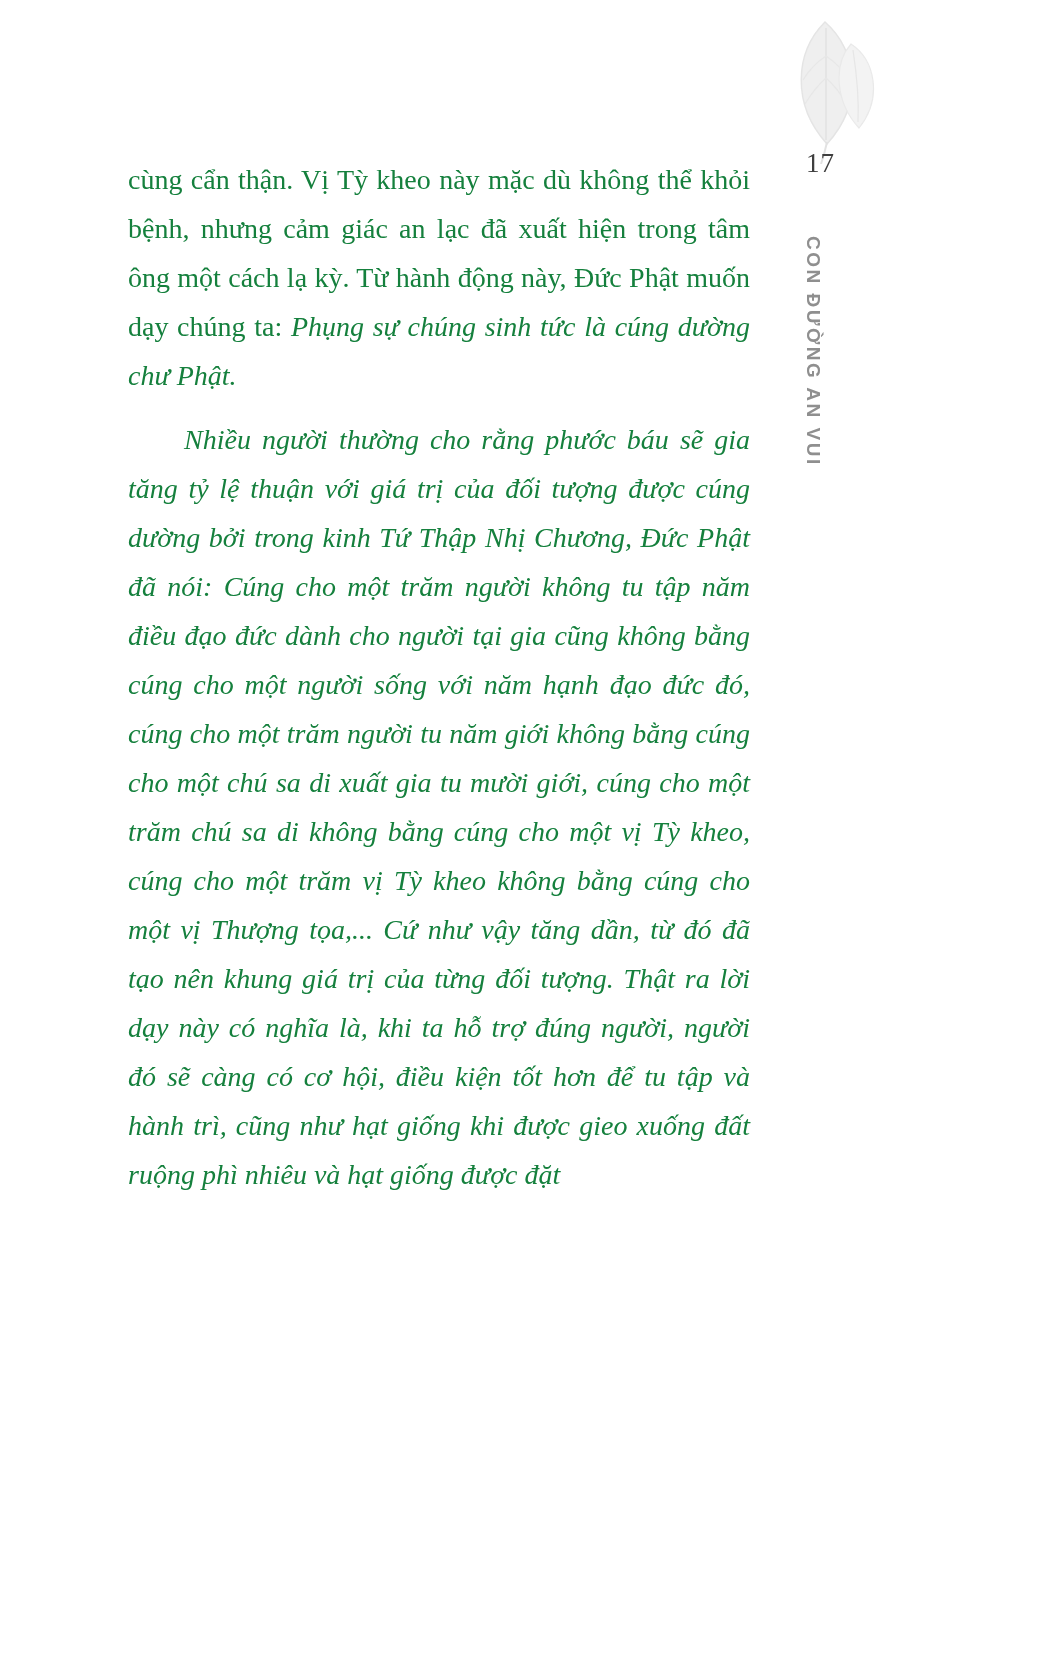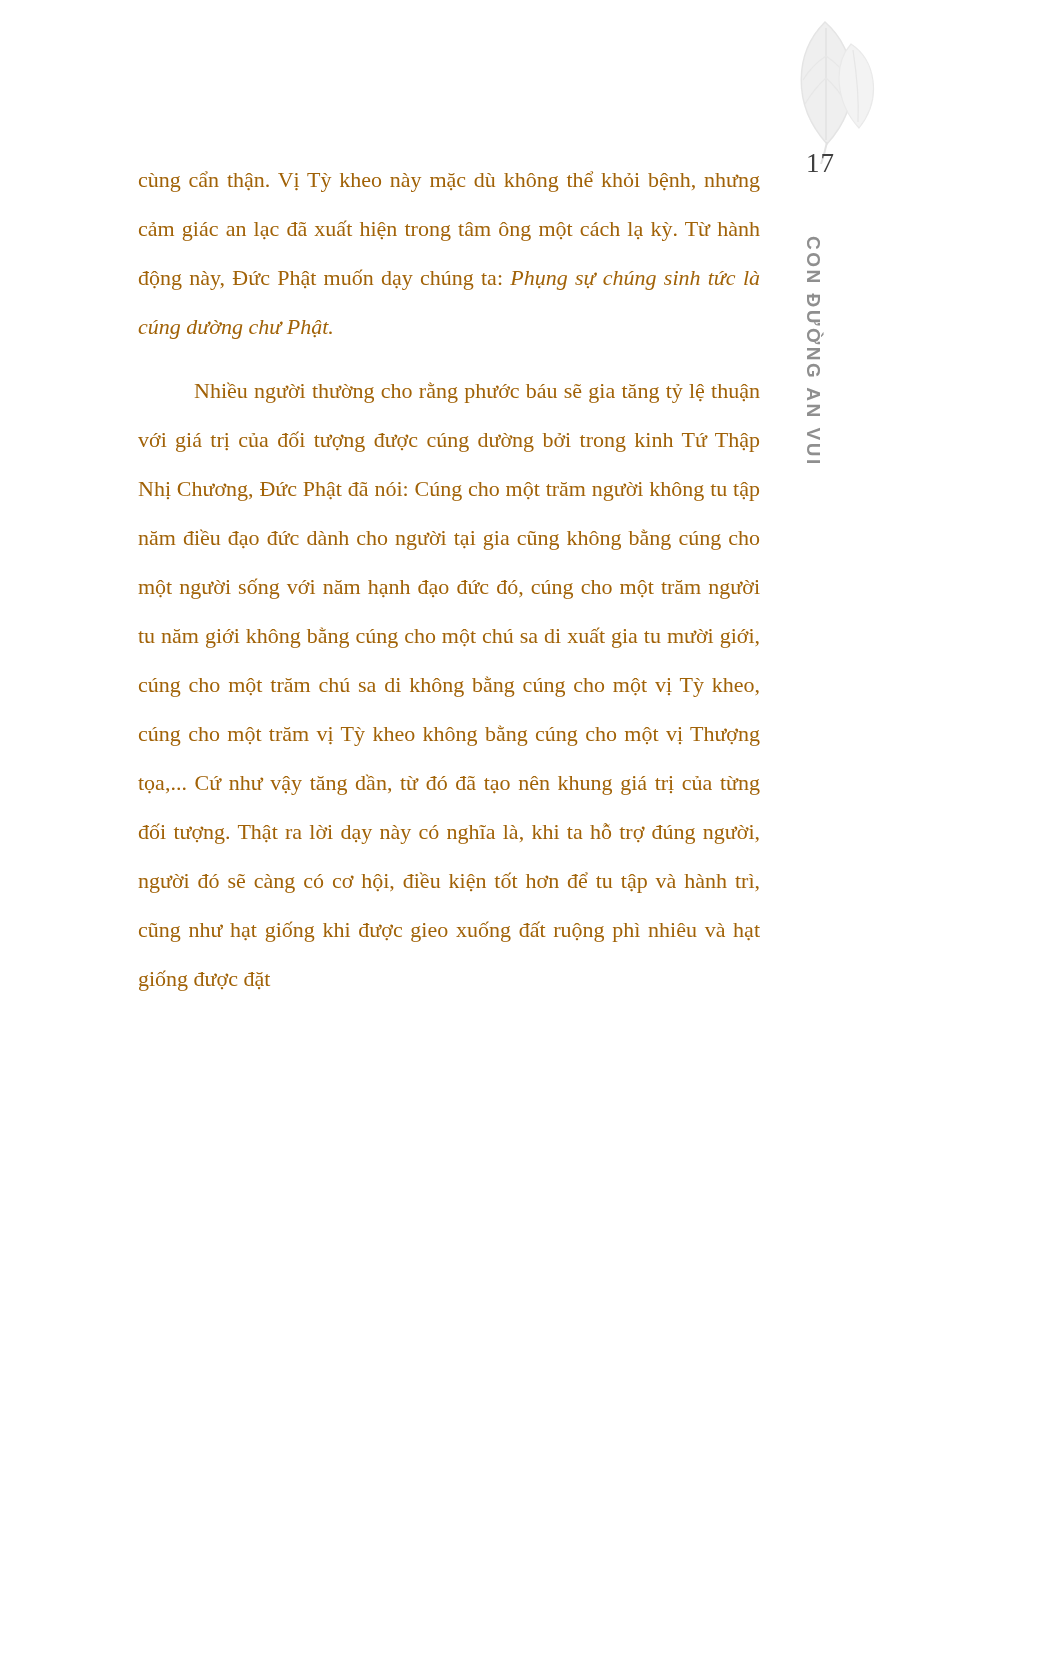--- a/index.html
+++ b/index.html
@@ -12,35 +12,36 @@
     width: 1048px;
     height: 1662px;
     background: #ffffff;
     overflow: hidden;
     font-family: "Liberation Serif", "DejaVu Serif", serif;
   }
 
   
   .text-block {
     position: absolute;
-    left: 138px;
+    left: 128px;
     top: 155px;
     width: 622px;
-    color: #a16207;
-    font-size: 22px;
+    color: #15803d;
+    font-size: 28px;
     line-height: 49px;
     text-align: justify;
     text-justify: inter-word;
   }
   .text-block p {
     margin: 0;
   }
   .text-block p + p {
     margin-top: 15px;
     text-indent: 56px;
+    font-style: italic;
   }
   .run-italic {
     font-style: italic;
   }
 
   
   .page-number {
     position: absolute;
     left: 806px;
     top: 148px;

